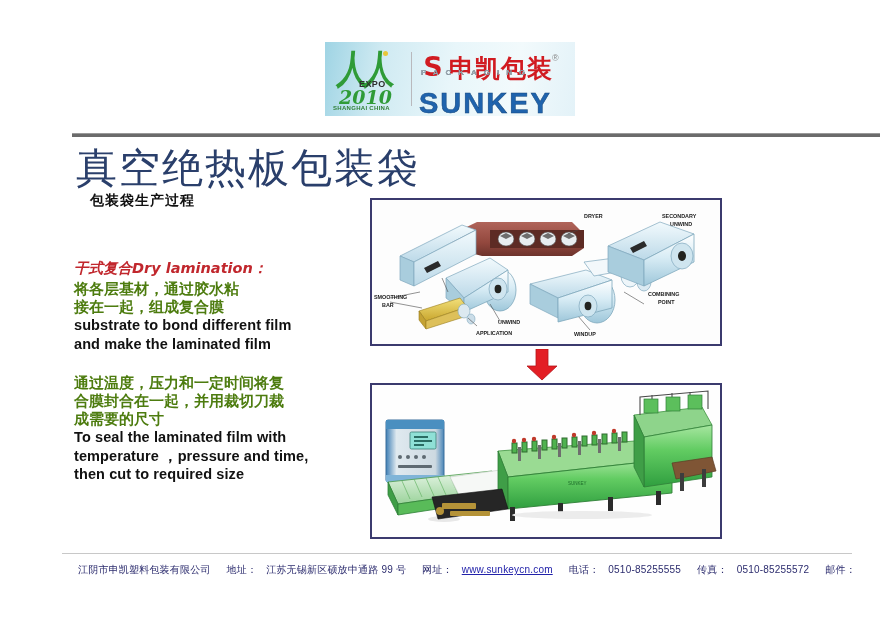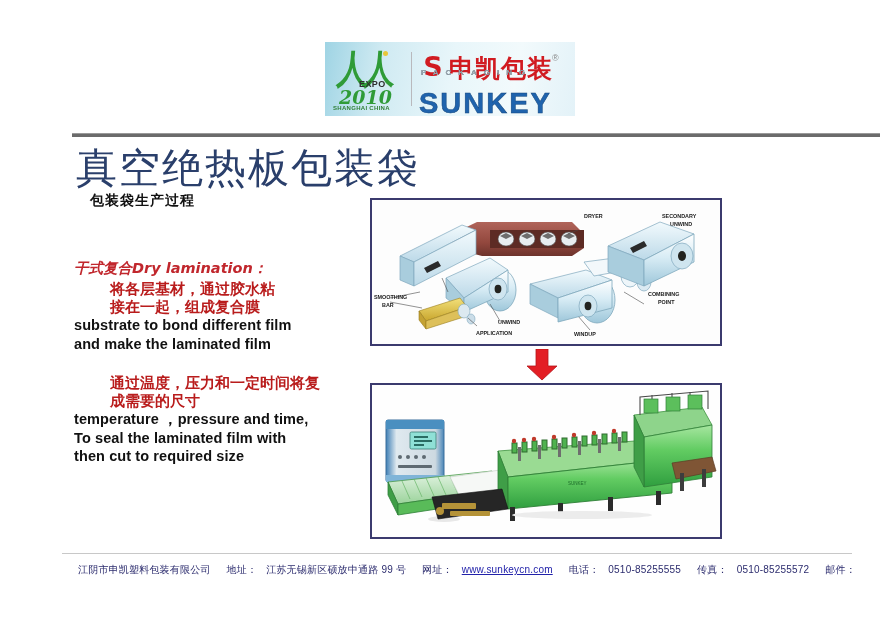--- a/index.html
+++ b/index.html
@@ -192,25 +192,24 @@
     font-style: italic;
     color: #c1272d;
     font-family: "DejaVu Sans", sans-serif;
     white-space: nowrap;
     margin-bottom: 2px;
     margin-top: 35px;
   }
   .cn-line {
     font-size: 15px;
     font-weight: bold;
-    color: #b91c1c;
+    color: #4d7c0f;
     font-family: "DejaVu Sans", sans-serif;
     line-height: 18px;
     white-space: nowrap;
-    margin-left: 36px;
   }
   .en-line {
     font-size: 14.5px;
     font-weight: bold;
     color: #111111;
     font-family: "Liberation Sans", sans-serif;
     line-height: 18.5px;
     white-space: nowrap;
     letter-spacing: .1px;
   }
@@ -297,23 +296,24 @@
   <div class="text-block" id="block1">
     <div class="block-heading">干式复合Dry lamination：</div>
     <div class="cn-line">将各层基材，通过胶水粘</div>
     <div class="cn-line">接在一起，组成复合膜</div>
     <div class="en-line">substrate to bond different film</div>
     <div class="en-line">and make the laminated film</div>
   </div>
 
   <div class="text-block" id="block2">
     <div class="cn-line">通过温度，压力和一定时间将复</div>
+    <div class="cn-line">合膜封合在一起，并用裁切刀裁</div>
     <div class="cn-line">成需要的尺寸</div>
+    <div class="en-line">To seal the laminated film with</div>
     <div class="en-line">temperature ，pressure and time,</div>
-    <div class="en-line">To seal the laminated film with</div>
     <div class="en-line">then cut to required size</div>
   </div>
 
   <div class="img-frame" id="frame-lamination">
     <svg class="diagram-svg" viewBox="0 0 348 144">
       <defs>
         <linearGradient id="rollG" x1="0" y1="0" x2="0" y2="1">
           <stop offset="0%" stop-color="#ffffff"></stop>
           <stop offset="45%" stop-color="#d8ecf5"></stop>
           <stop offset="100%" stop-color="#9ec7da"></stop>

